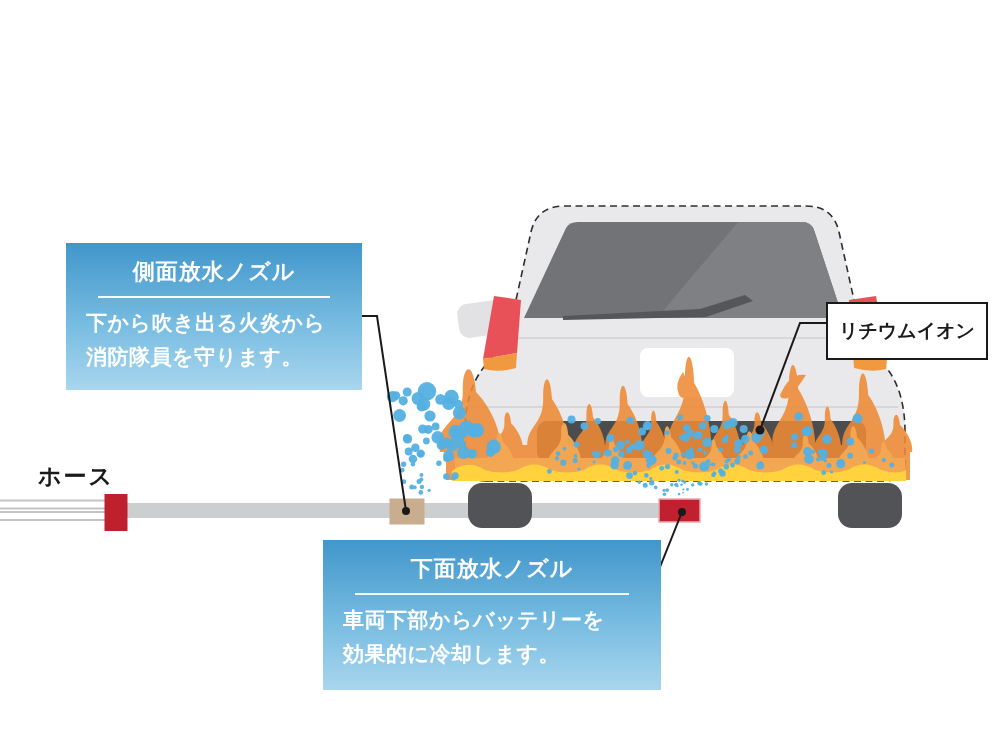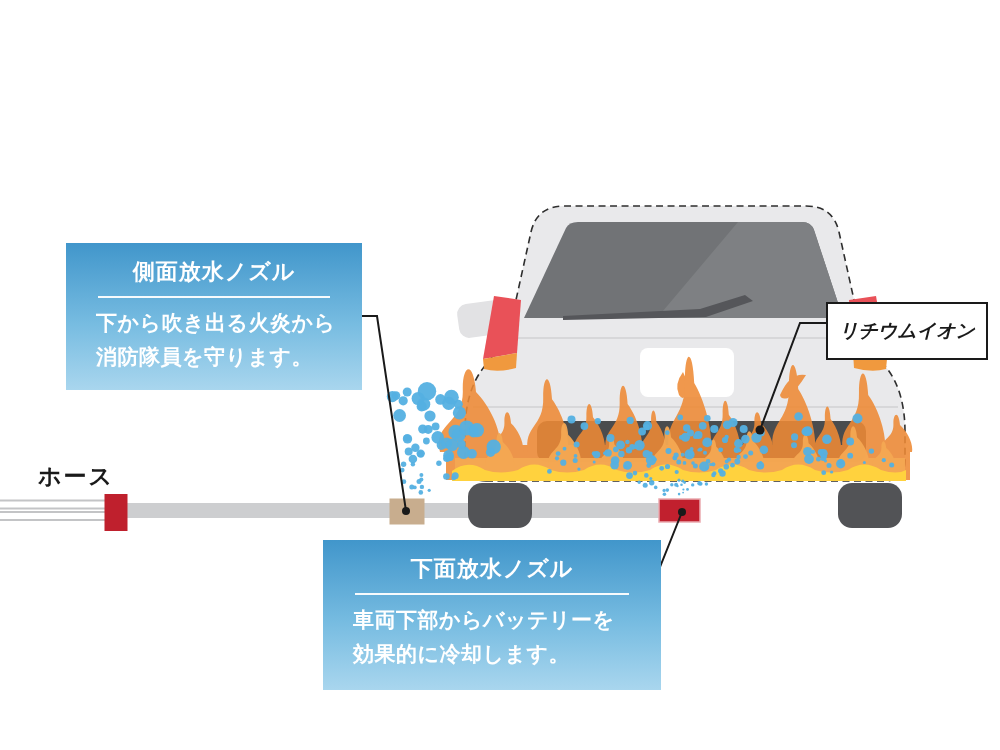--- a/index.html
+++ b/index.html
@@ -30,27 +30,27 @@
   .f-yellow{fill:var(--c-flame_yellow,#ffd23e);}
   .water{fill:var(--c-water,#54b0e1);}
   .leader{stroke:var(--c-leader,#1a1a1a);stroke-width:2;fill:none;}
   .leader-dot{fill:var(--c-leader,#1a1a1a);}
 
   
   .callout{position:absolute;color:var(--c-box_text,#fff);
            background:linear-gradient(180deg,var(--c-box_top,#4196cb) 0%,#77bce1 55%,var(--c-box_bottom,#a9d6ee) 100%);}
   .callout .title{font-size:22px;font-weight:bold;text-align:center;padding-top:14px;letter-spacing:1px;}
   .callout .divider{height:2px;background:rgba(255,255,255,.95);margin:9px 32px 8px 32px;}
-  .callout .body-line{font-size:21px;font-weight:bold;line-height:34px;padding-left:30px;letter-spacing:.5px;}
+  .callout .body-line{font-size:21px;font-weight:bold;line-height:34px;padding-left:20px;letter-spacing:.5px;}
 
   .plain-label{position:absolute;background:var(--c-label_bg,#fff);
                border:2px solid var(--c-label_border,#1a1a1a);
                color:var(--c-label_text,#1a1a1a);text-align:center;
                font-size:19px;font-weight:bold;line-height:24px;
-               display:flex;flex-direction:column;justify-content:center;font-style:italic;}
+               display:flex;flex-direction:column;justify-content:center;}
   .text-label{position:absolute;color:#1a1a1a;font-size:23px;font-weight:bold;letter-spacing:2px;}
 </style>
 </head>
 <body>
 
 <div class="canvas">
 
   <svg width="1000" height="750" viewBox="0 0 1000 750">
 
     <g>

